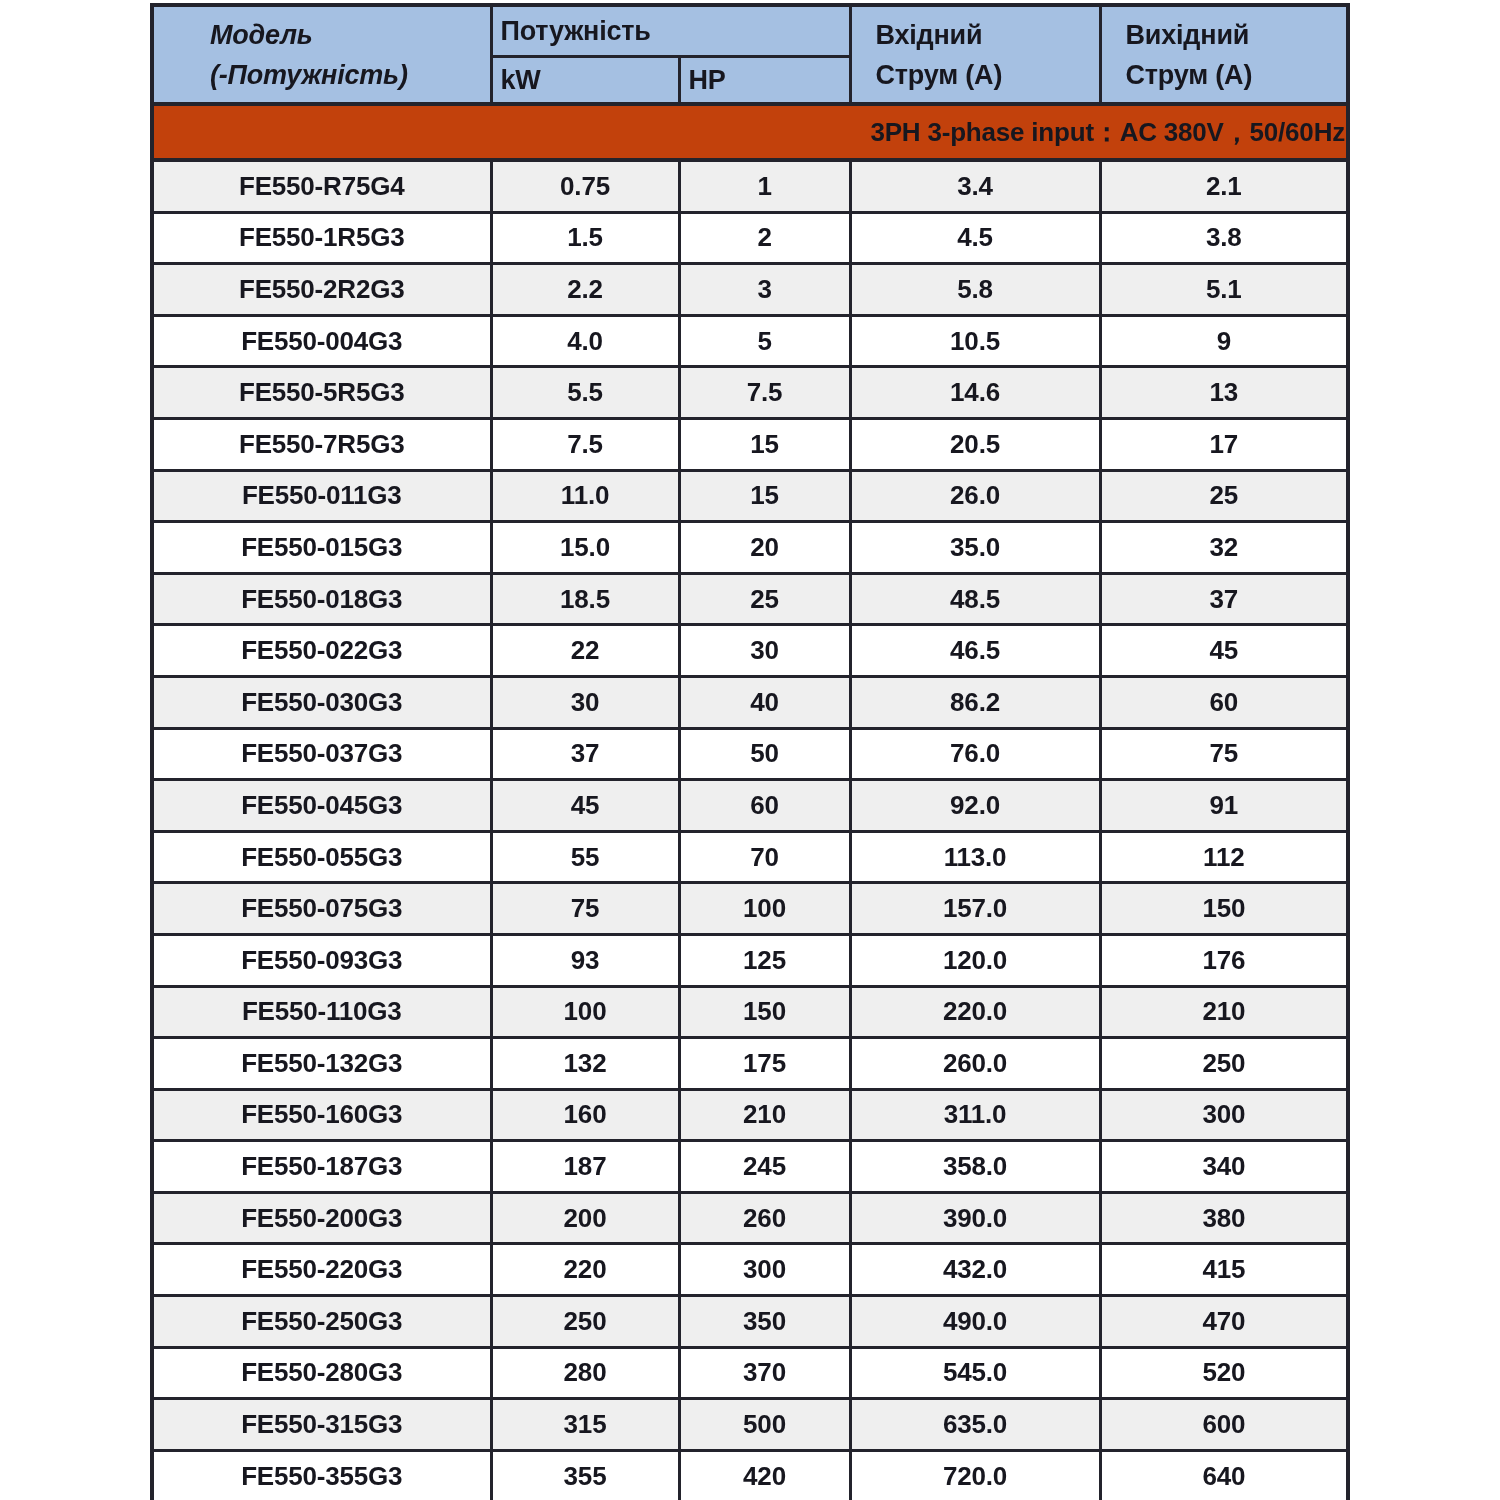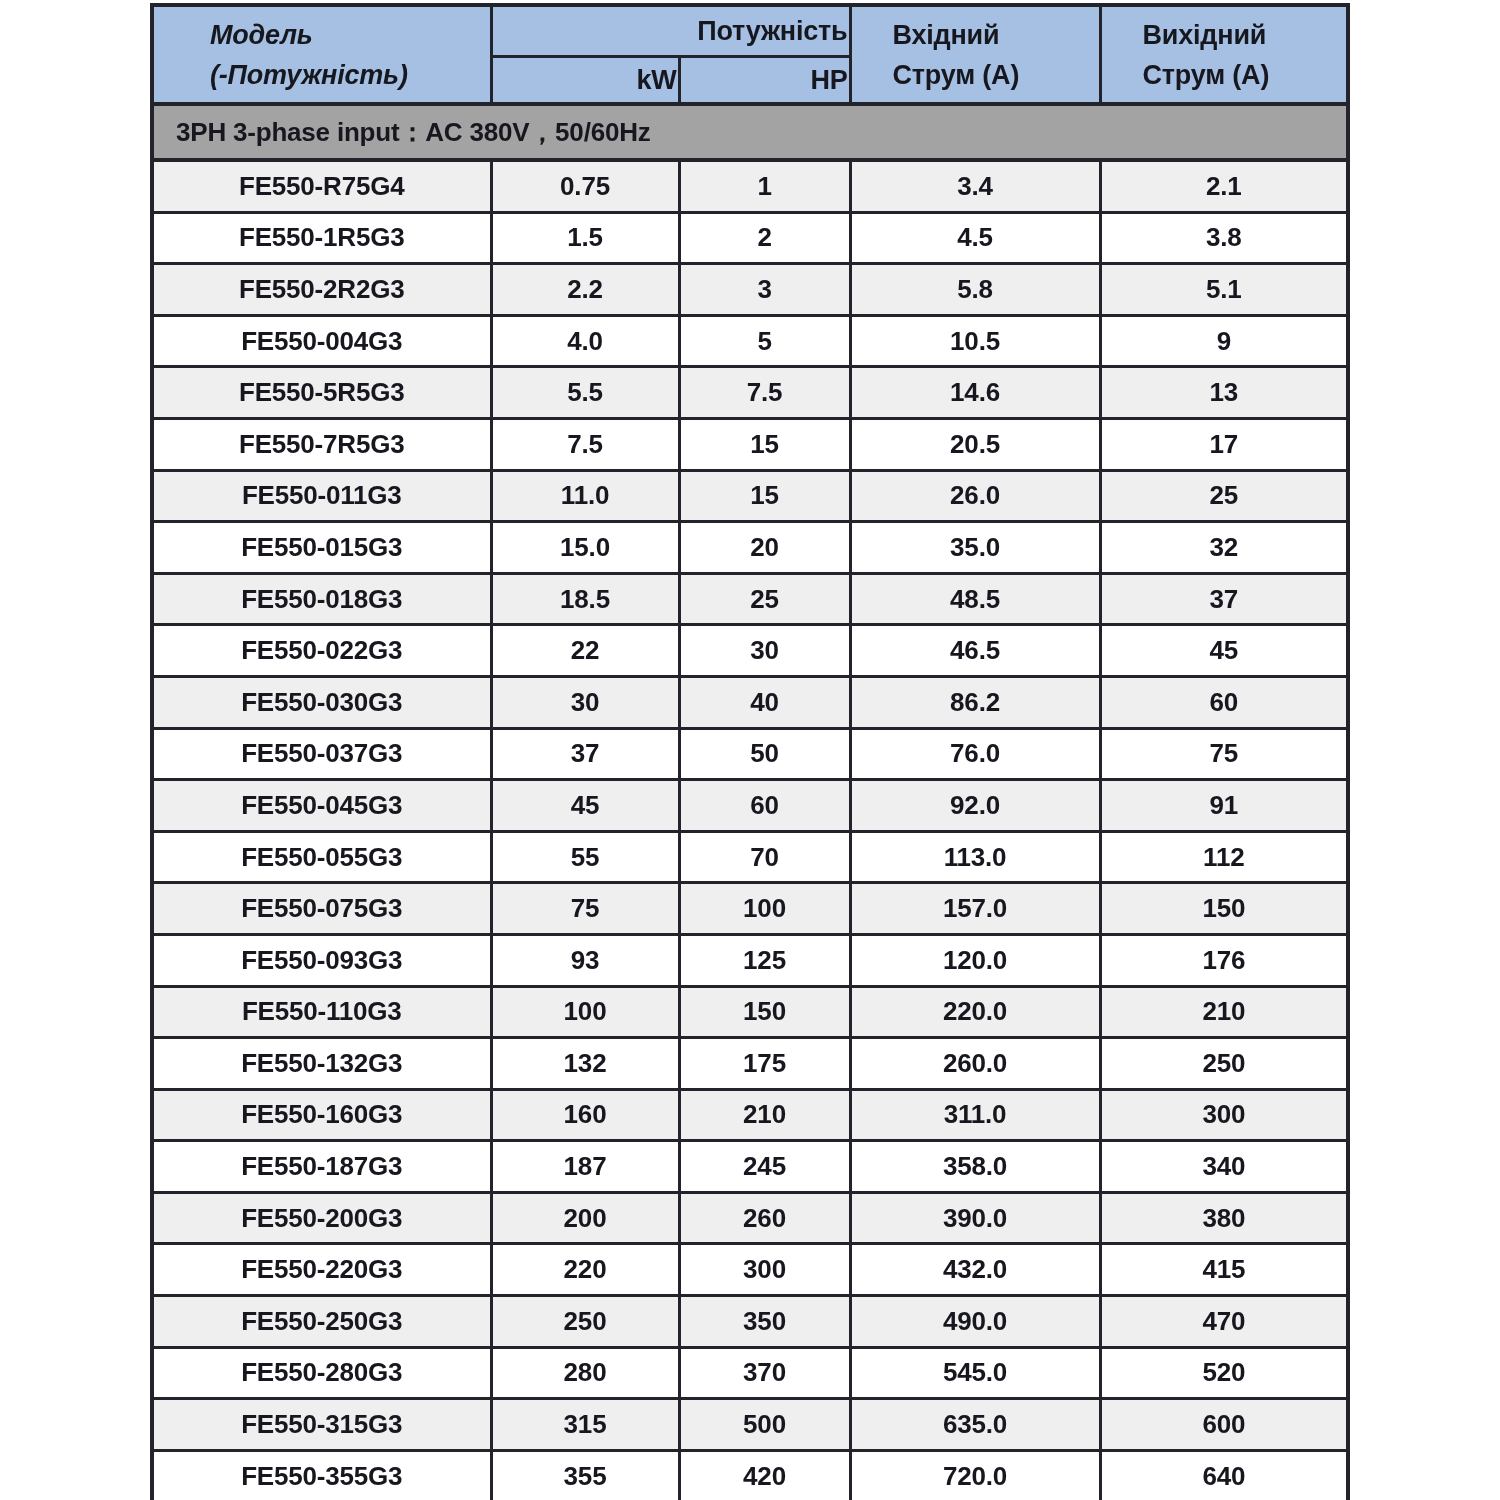--- a/index.html
+++ b/index.html
@@ -18,34 +18,34 @@
   th,td{
     border:3px solid var(--border,#23232c);
     color:var(--text,#17171f);
     font-weight:bold;
     letter-spacing:-0.2px;
     overflow:hidden;white-space:nowrap;
   }
   thead th{
     background:var(--header-bg,#a5c0e2);
     font-size:27px;
-    text-align:right;
+    text-align:left;
     vertical-align:middle;
     padding-left:8px;
   }
   thead tr.hdr-row1 th{height:46px;}
   thead tr.hdr-row2 th{height:42px;border-bottom-width:4px;}
   th.th-model{text-align:left;padding-left:56px;line-height:40px;font-style:italic;}
-  th.th-input,th.th-output{text-align:left;padding-left:41px;line-height:40px;}
+  th.th-input,th.th-output{text-align:left;padding-left:24px;line-height:40px;}
   tbody.note-body td{
-    background:#a3a3a3;
+    background:#c2410c;
     height:50px;
     font-size:26px;
     font-weight:bold;
-    text-align:left;
+    text-align:right;
     padding-left:22px;
     border-top-width:4px;
     border-bottom-width:4px;
   }
   tbody.data-body td{
     height:46.6px;
     font-size:26px;
     text-align:center;
     vertical-align:middle;
   }

